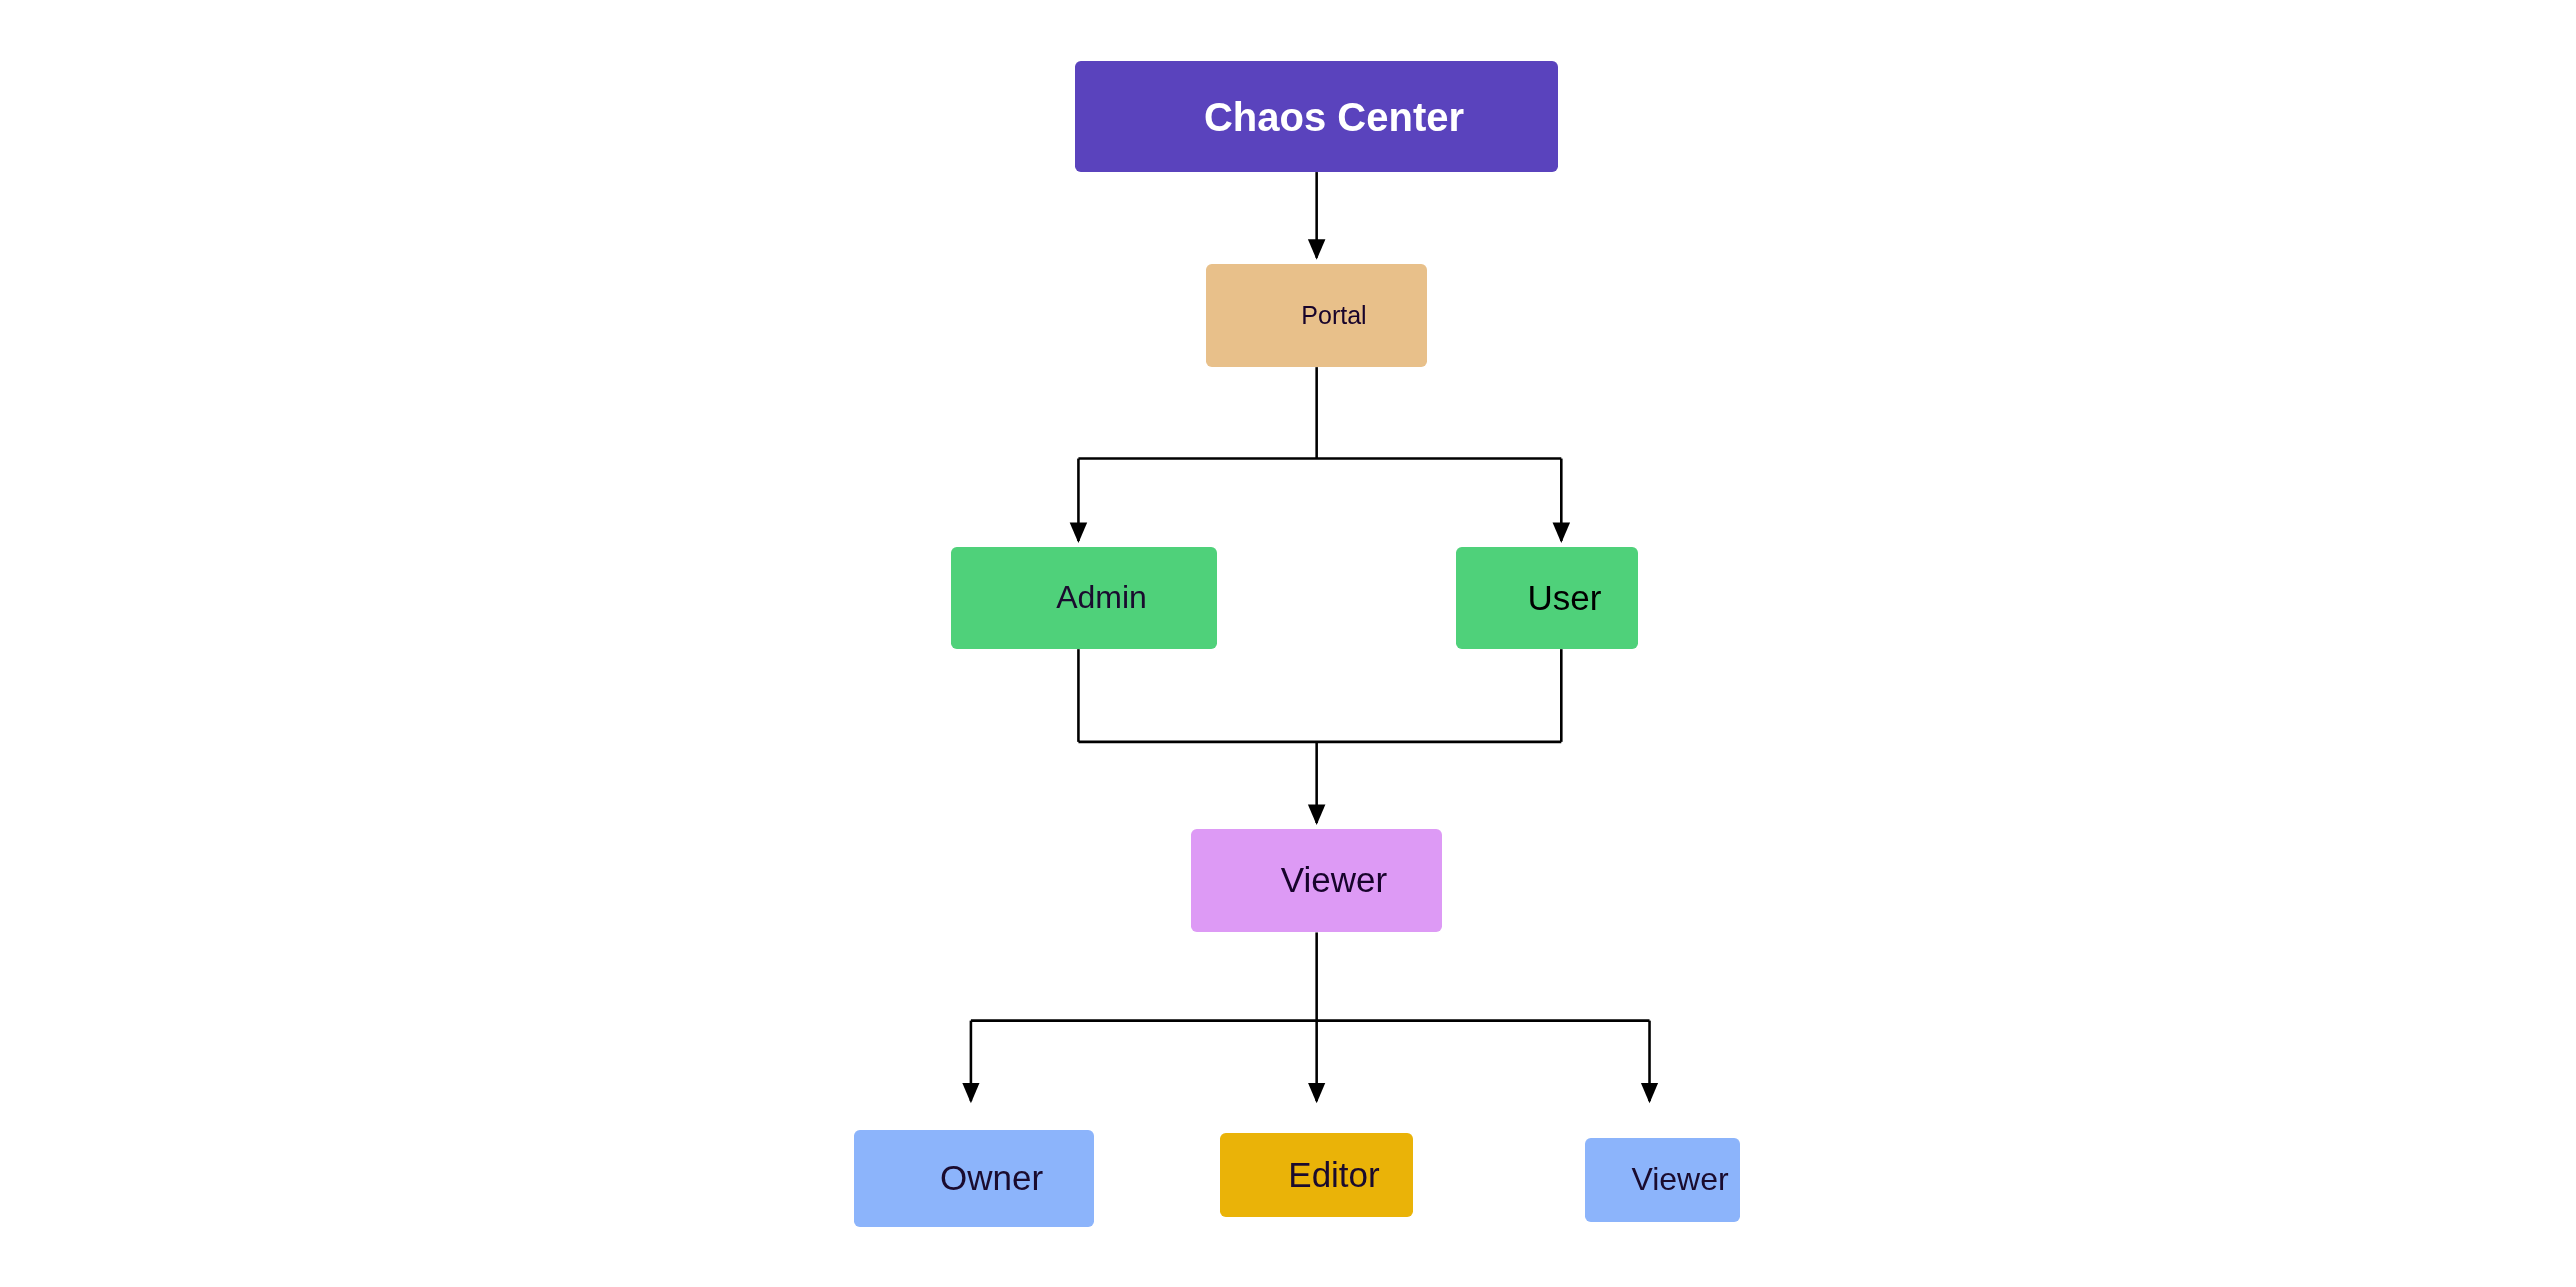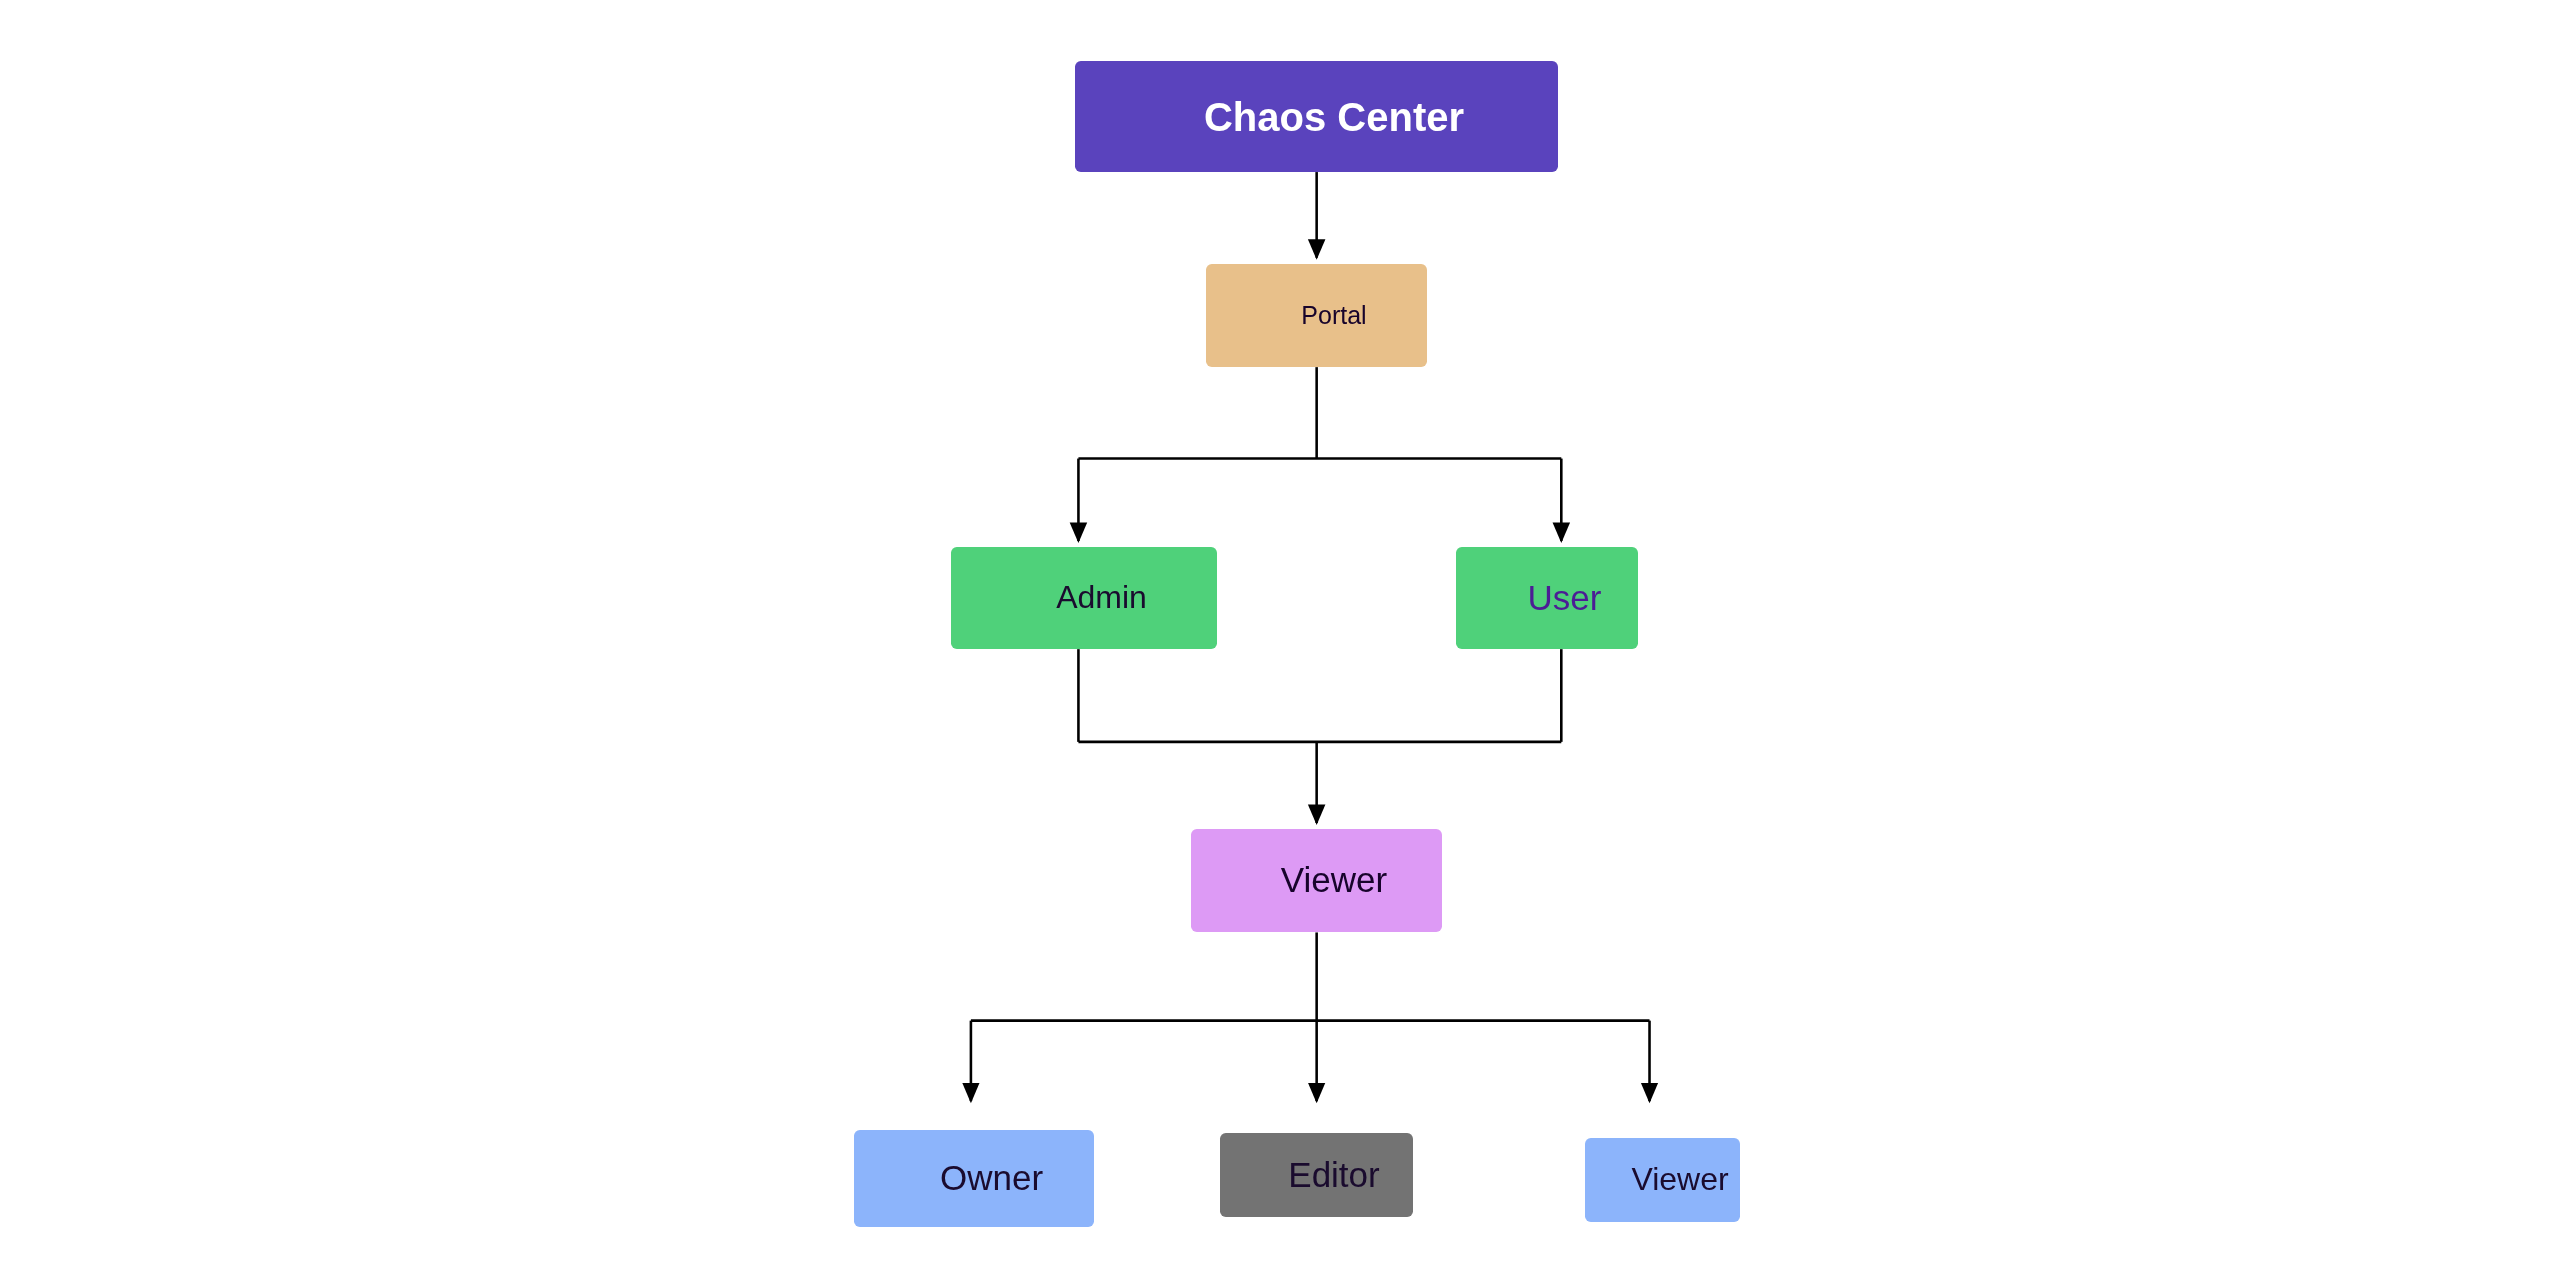--- a/index.html
+++ b/index.html
@@ -73,21 +73,21 @@
     font-size: 32px;
     font-weight: 400;
   }
   
   .n-user {
     left: 1456px;
     top: 547px;
     width: 182px;
     height: 102px;
     background: #4FD17A;
-    color: #4c1d95;
+    color: #000000;
     font-size: 35px;
     font-weight: 400;
   }
   
   .n-project {
     left: 1191px;
     top: 829px;
     width: 251px;
     height: 103px;
     background: #DD9AF5;
@@ -104,21 +104,21 @@
     background: #8CB4FB;
     color: #1A0B2E;
     font-size: 35px;
     font-weight: 400;
   }
   .n-editor {
     left: 1220px;
     top: 1133px;
     width: 193px;
     height: 84px;
-    background: #737373;
+    background: #eab308;
     color: #1A0B2E;
     font-size: 35px;
     font-weight: 400;
   }
   .n-viewer {
     left: 1585px;
     top: 1138px;
     width: 155px;
     height: 84px;
     background: #8CB4FB;

